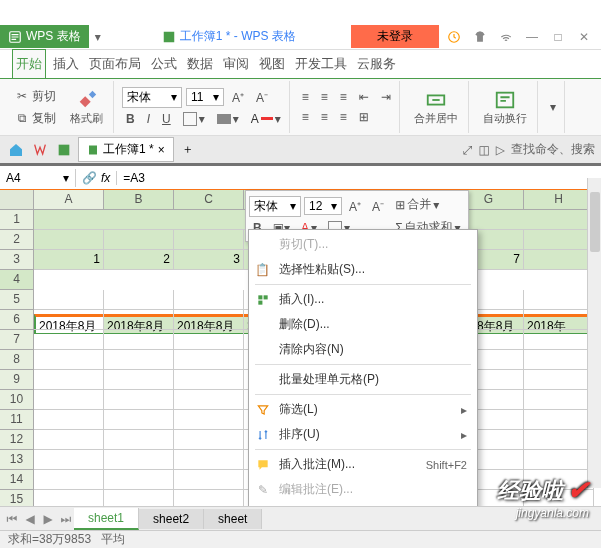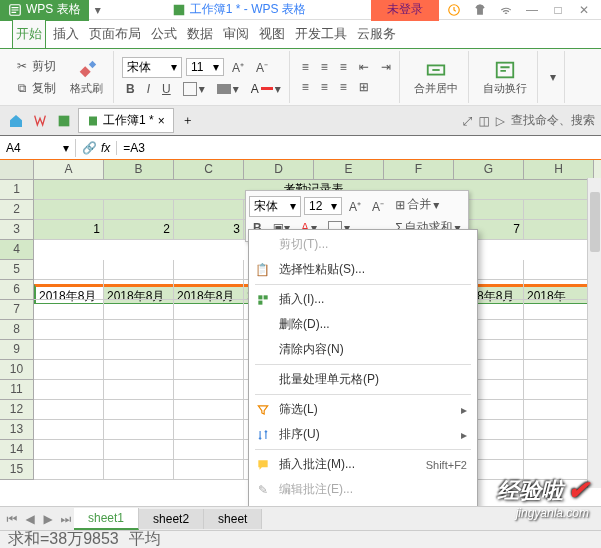--- a/index.html
+++ b/index.html
@@ -1,24 +1,24 @@
 <!DOCTYPE html>
 <html><head>
 <meta charset="utf-8">
 <style>
 * { box-sizing: border-box; margin: 0; padding: 0; font-family: "Microsoft YaHei", Arial, sans-serif; }
 body { width: 601px; height: 548px; background: #fff; overflow: hidden; position: relative; font-size: 12px; }
 
 
-.titlebar { height: 20px; background: #fff; display: flex; align-items: center; border-bottom: 1px solid #ddd; }
+.titlebar { height: 26px; background: #fff; display: flex; align-items: center; border-bottom: 1px solid #ddd; margin-top: 24px; }
 .app-badge { background: #4a9d4a; color: #fff; padding: 3px 8px; font-size: 12px; display: flex; align-items: center; gap: 4px; }
 .app-badge svg { width: 14px; height: 14px; }
 .tbar-dropdown { padding: 0 6px; color: #666; }
 .tbar-title { flex: 1; text-align: center; color: #3b82f6; font-size: 12px; display: flex; align-items: center; justify-content: center; gap: 4px; }
-.login-badge { background: #ff6b4a; color: #701a75; padding: 3px 16px; font-size: 12px; margin-right: 6px; }
+.login-badge { background: #ff6b4a; color: #000000; padding: 3px 26px; font-size: 12px; margin-right: 6px; }
 .tbar-right { display: flex; align-items: center; gap: 8px; padding-right: 8px; }
 .tbar-btn { width: 18px; height: 18px; display: flex; align-items: center; justify-content: center; color: #888; cursor: pointer; }
 
 
 .ribbon-tabs { height: 28px; display: flex; align-items: flex-end; padding-left: 12px; gap: 4px; background: #fff; }
 .ribbon-tab { padding: 5px 3px; font-size: 13px; color: #555; cursor: pointer; }
 .ribbon-tab.active { color: #4a9d4a; border: 1px solid #4a9d4a; border-bottom: none; background: #f8f8f8; }
 
 
 .ribbon { height: 58px; background: #f8f8f8; border-top: 1px solid #4a9d4a; border-bottom: 1px solid #ddd; display: flex; align-items: center; padding: 2px 6px; gap: 4px; }
@@ -26,21 +26,21 @@
 .ribbon-row { display: flex; align-items: center; gap: 4px; }
 .rbtn { padding: 2px 4px; display: flex; align-items: center; gap: 2px; font-size: 12px; color: #555; cursor: pointer; }
 .rbtn-big { display: flex; flex-direction: column; align-items: center; padding: 2px 6px; font-size: 11px; color: #555; cursor: pointer; }
 .ricon { width: 16px; height: 16px; display: inline-flex; align-items: center; justify-content: center; }
 .ricon-big { width: 22px; height: 22px; }
 .font-sel { border: 1px solid #bbb; background: #fff; padding: 1px 4px; font-size: 12px; width: 60px; display: flex; justify-content: space-between; align-items: center; }
 .size-sel { border: 1px solid #bbb; background: #fff; padding: 1px 4px; font-size: 12px; width: 38px; display: flex; justify-content: space-between; align-items: center; }
 .sq { width: 14px; height: 14px; border: 1px solid #888; display: inline-block; }
 
 
-.doctabs { height: 30px; background: #eaeaea; border-bottom: 1px solid #737373; display: flex; align-items: center; padding: 0 6px; gap: 4px; }
+.doctabs { height: 30px; background: #eaeaea; border-bottom: 3px solid #737373; display: flex; align-items: center; padding: 0 6px; gap: 4px; }
 .doctab-icon { width: 20px; height: 20px; display: flex; align-items: center; justify-content: center; cursor: pointer; }
 .doctab { background: #fff; border: 1px solid #bbb; padding: 3px 8px; font-size: 12px; display: flex; align-items: center; gap: 4px; cursor: pointer; }
 .doctabs-right { margin-left: auto; display: flex; align-items: center; gap: 6px; font-size: 12px; color: #666; }
 
 
 .fbar { height: 24px; display: flex; align-items: center; border-bottom: 1px solid #f97316; background: #fff; }
 .cellref { width: 76px; border-right: 1px solid #ccc; padding: 2px 6px; text-align: center; font-size: 12px; display: flex; align-items: center; justify-content: space-between; }
 .fbar-btns { display: flex; align-items: center; gap: 4px; padding: 0 6px; border-right: 1px solid #ccc; }
 .fbar-input { flex: 1; padding: 2px 6px; font-size: 12px; }
 
@@ -62,21 +62,21 @@
 .selrow .cell:first-child { border-left: 2px solid #4a9d4a; background: #fff; }
 
 
 .sheettabs { position: absolute; bottom: 18px; left: 0; right: 0; height: 24px; background: #eee; border-top: 1px solid #ccc; display: flex; align-items: center; padding: 0 4px; }
 .sheet-nav { display: flex; gap: 2px; }
 .sheet-nav-btn { width: 16px; height: 16px; display: flex; align-items: center; justify-content: center; cursor: pointer; color: #888; }
 .sheettab { padding: 3px 14px; font-size: 12px; cursor: pointer; border-right: 1px solid #ccc; background: #ddd; }
 .sheettab.active { background: #fff; color: #4a9d4a; border-bottom: 2px solid #4a9d4a; }
 
 
-.statusbar { position: absolute; bottom: 0; left: 0; right: 0; height: 18px; background: #f0f0f0; border-top: 1px solid #ccc; display: flex; align-items: center; padding: 0 8px; font-size: 16px; color: #666; gap: 10px; }
+.statusbar { position: absolute; bottom: 0; left: 0; right: 0; height: 18px; background: #f0f0f0; border-top: 1px solid #ccc; display: flex; align-items: center; padding: 0 8px; font-size: 12px; color: #666; gap: 10px; }
 
 
 .minitb { position: absolute; top: 190px; left: 245px; background: #fafafa; border: 1px solid #bbb; box-shadow: 2px 2px 4px rgba(0,0,0,0.2); padding: 3px; display: flex; gap: 3px; align-items: center; }
 .minitb .font-sel { width: 52px; }
 .minitb-row2 { display: flex; gap: 3px; align-items: center; }
 .minitb-col { display: flex; flex-direction: column; gap: 2px; }
 
 
 .ctxmenu { position: absolute; top: 229px; left: 248px; width: 230px; background: #fff; border: 1px solid #aaa; box-shadow: 3px 3px 6px rgba(0,0,0,0.25); padding: 2px 0; }
 .ctxitem { display: flex; align-items: center; padding: 4px 10px 4px 30px; font-size: 12px; color: #333; cursor: pointer; position: relative; }

